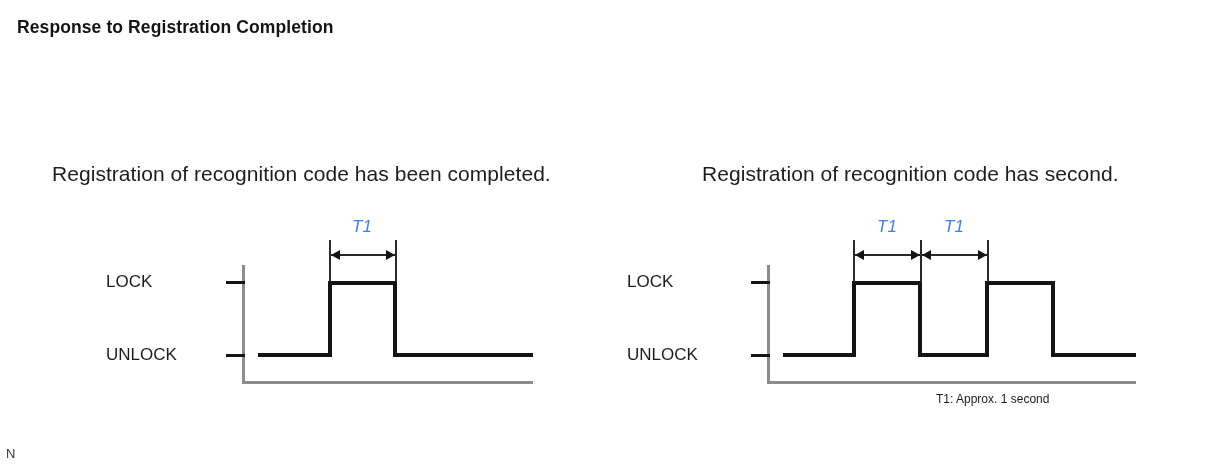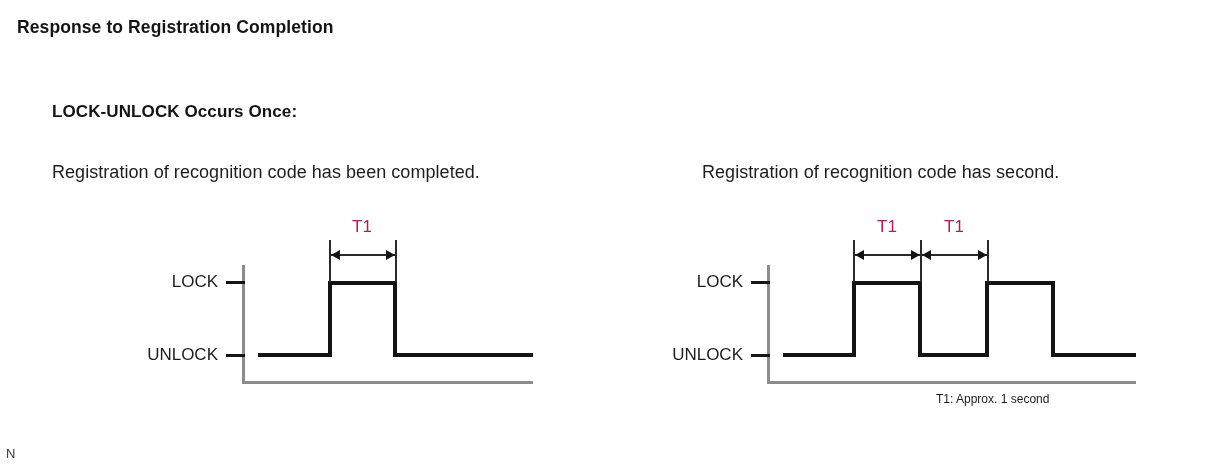--- a/index.html
+++ b/index.html
@@ -43,21 +43,21 @@
     top: 102px;
     font-size: 17px;
     font-weight: bold;
     letter-spacing: 0.1px;
     color: #141414;
     white-space: nowrap;
   }
   .col-desc {
     position: absolute;
     top: 162px;
-    font-size: 18px;
+    font-size: 21px;
     font-weight: normal;
     letter-spacing: 0.05px;
     color: #1d1d1d;
     white-space: nowrap;
   }
   .column-left .col-heading,
   .column-left .col-desc { left: 52px; }
   .column-right .col-heading,
   .column-right .col-desc { left: 2px; }
 
@@ -82,21 +82,20 @@
   }
   .level-tick {
     position: absolute;
     height: 3px;
     background: #141414;
   }
   .level-label {
     position: absolute;
     font-size: 17px;
     color: #1d1d1d;
-    text-align: right;
     white-space: nowrap;
   }
 
   .seg-h {
     position: absolute;
     height: 4px;
     background: #141414;
   }
   .seg-v {
     position: absolute;
@@ -120,23 +119,24 @@
     width: 0;
     height: 0;
     border-top: 5px solid transparent;
     border-bottom: 5px solid transparent;
   }
   .dim-arrow.left  { border-right: 9px solid #141414; }
   .dim-arrow.right { border-left: 9px solid #141414; }
   .dim-label {
     position: absolute;
     font-size: 17px;
-    color: #be185d;
+    color: #3b82f6;
     white-space: nowrap;
     text-align: center;
+    font-style: italic;
   }
 
   .footnote {
     position: absolute;
     top: 392px;
     left: 936px;
     font-size: 12px;
     color: #1d1d1d;
     white-space: nowrap;
   }
@@ -151,21 +151,20 @@
 </style>
 </head>
 <body>
 
 <div class="page">
 
   <div class="page-title">Response to Registration Completion</div>
 
   <div class="column column-left">
 
-    <div class="col-heading">LOCK-UNLOCK Occurs Once:</div>
 
     <div class="col-desc">Registration of recognition code has been completed.</div>
 
     <div class="figure figure-left">
 
       <div class="axis-v" style="left:142px; top:50px; height:119px;"></div>
       <div class="axis-h" style="left:142px; top:166px; width:291px;"></div>
 
       <div class="level-tick" style="left:126px; top:66px; width:19px;"></div>
       <div class="level-tick" style="left:126px; top:139px; width:19px;"></div>

